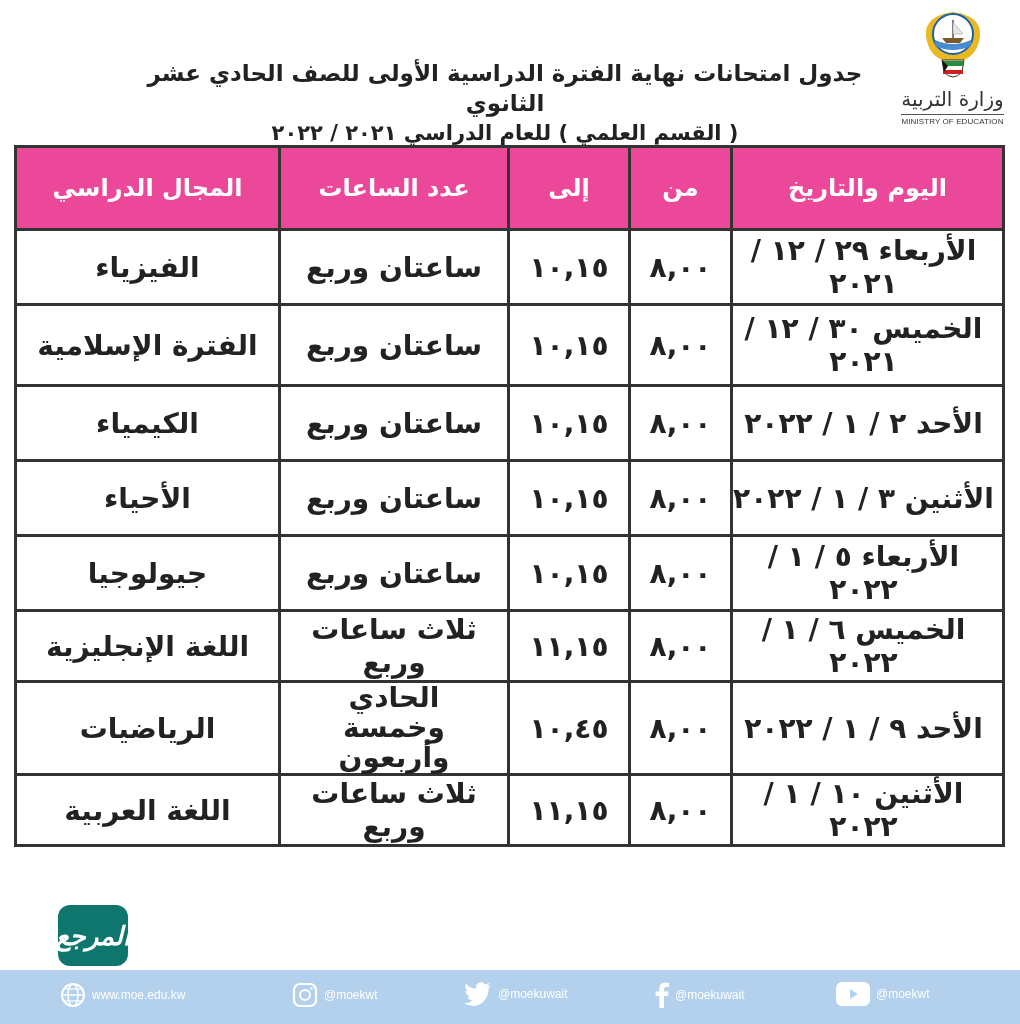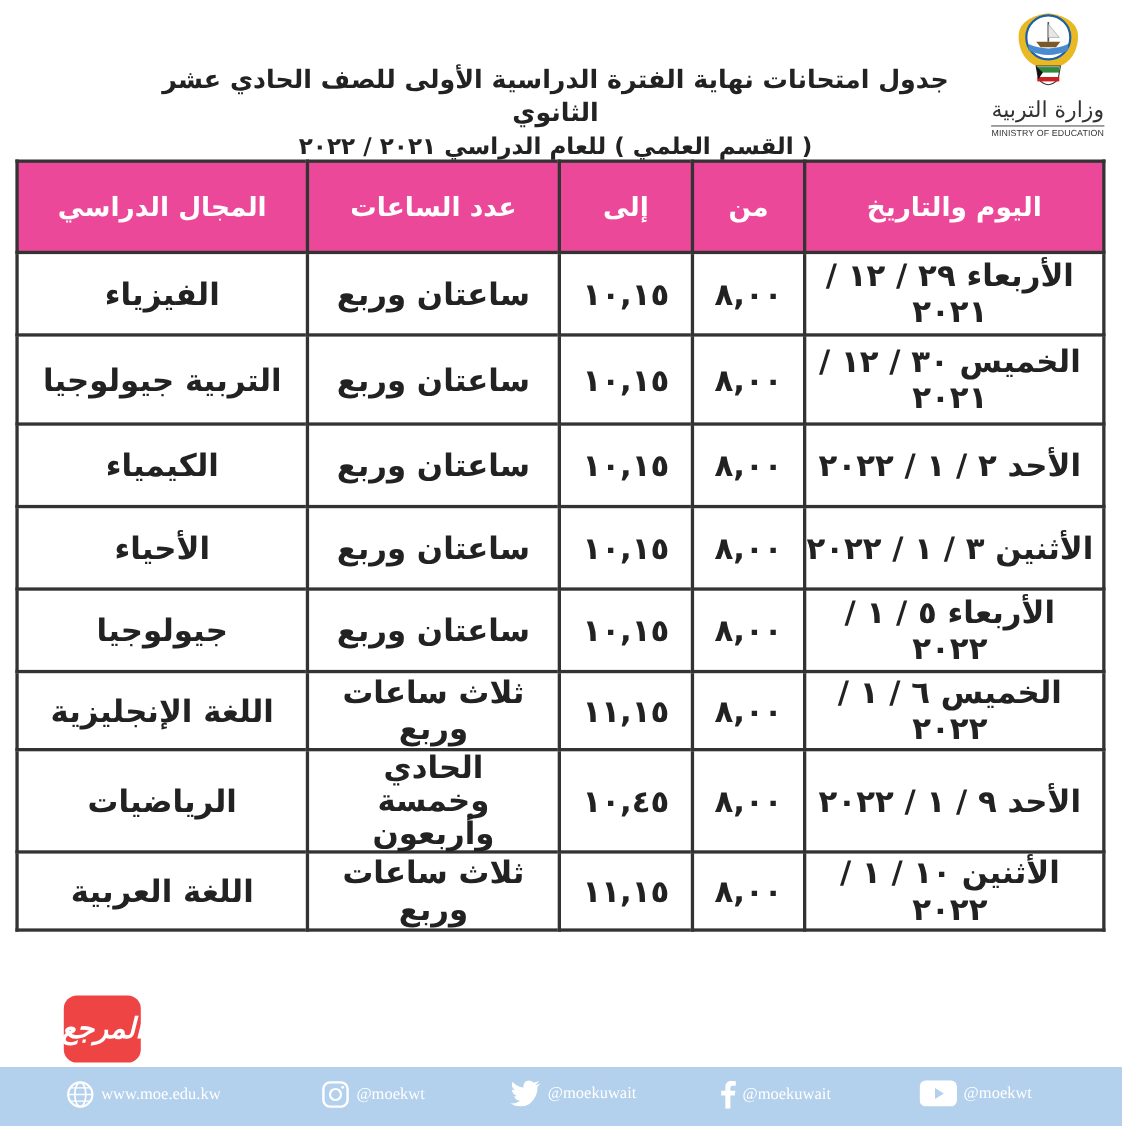--- a/index.html
+++ b/index.html
@@ -18,28 +18,28 @@
                direction:rtl; table-layout:fixed; }
   table.exam td, table.exam th { border:3px solid #333333; text-align:center; vertical-align:middle;
                padding:0; }
   table.exam th { background:#ec4899; color:#ffffff; font-size:24px; font-weight:bold; height:80px; }
   table.exam td { font-size:28px; font-weight:bold; color:#222; }
   td.date { text-align:right; padding-right:8px !important; direction:rtl; }
   tr.r-normal td { height:72px; }
   tr.r-tall td { height:78px; }
   tr.rest td { height:55px; }
 
-  .brand-logo { position:absolute; left:58px; top:905px; width:70px; height:61px; background:#ef4444;
+  .brand-logo { position:absolute; left:58px; top:905px; width:70px; height:61px; background:#0f766e;
                 border-radius:12px; display:flex; align-items:center; justify-content:center; }
   .brand-logo span { color:#fff; font-size:26px; font-weight:bold; font-style:italic; direction:rtl; }
 
   .footer { position:absolute; left:0; top:970px; width:1020px; height:54px; background:#b3d0ec;
             border-bottom:2px solid #8fa8c4; }
   .f-item { position:absolute; top:12px; display:flex; align-items:center; color:#ffffff;
-            font-family:Liberation Serif, serif; font-size:15px; }
+            font-family:Liberation Sans, sans-serif; font-size:12px; }
   .f-item svg { margin-right:6px; }
 </style>
 </head>
 <body>
 
 <div class="title-block">
   <div class="title-line1">جدول امتحانات نهاية الفترة الدراسية الأولى للصف الحادي عشر الثانوي</div>
   <div class="title-line2">( القسم العلمي ) للعام الدراسي ٢٠٢١ / ٢٠٢٢</div>
 </div>
 
@@ -84,21 +84,21 @@
       <td>٨,٠٠</td>
       <td>١٠,١٥</td>
       <td>ساعتان وربع</td>
       <td>الفيزياء</td>
     </tr>
     <tr class="r-tall">
       <td class="date">الخميس  ٣٠ / ١٢ / ٢٠٢١</td>
       <td>٨,٠٠</td>
       <td>١٠,١٥</td>
       <td>ساعتان وربع</td>
-      <td>التربية جيولوجيا</td>
+      <td>الفترة الإسلامية</td>
     </tr>
     <tr class="r-normal">
       <td class="date">الأحد  ٢ / ١ / ٢٠٢٢</td>
       <td>٨,٠٠</td>
       <td>١٠,١٥</td>
       <td>ساعتان وربع</td>
       <td>الكيمياء</td>
     </tr>
     <tr class="r-normal">
       <td class="date">الأثنين  ٣ / ١ / ٢٠٢٢</td>

